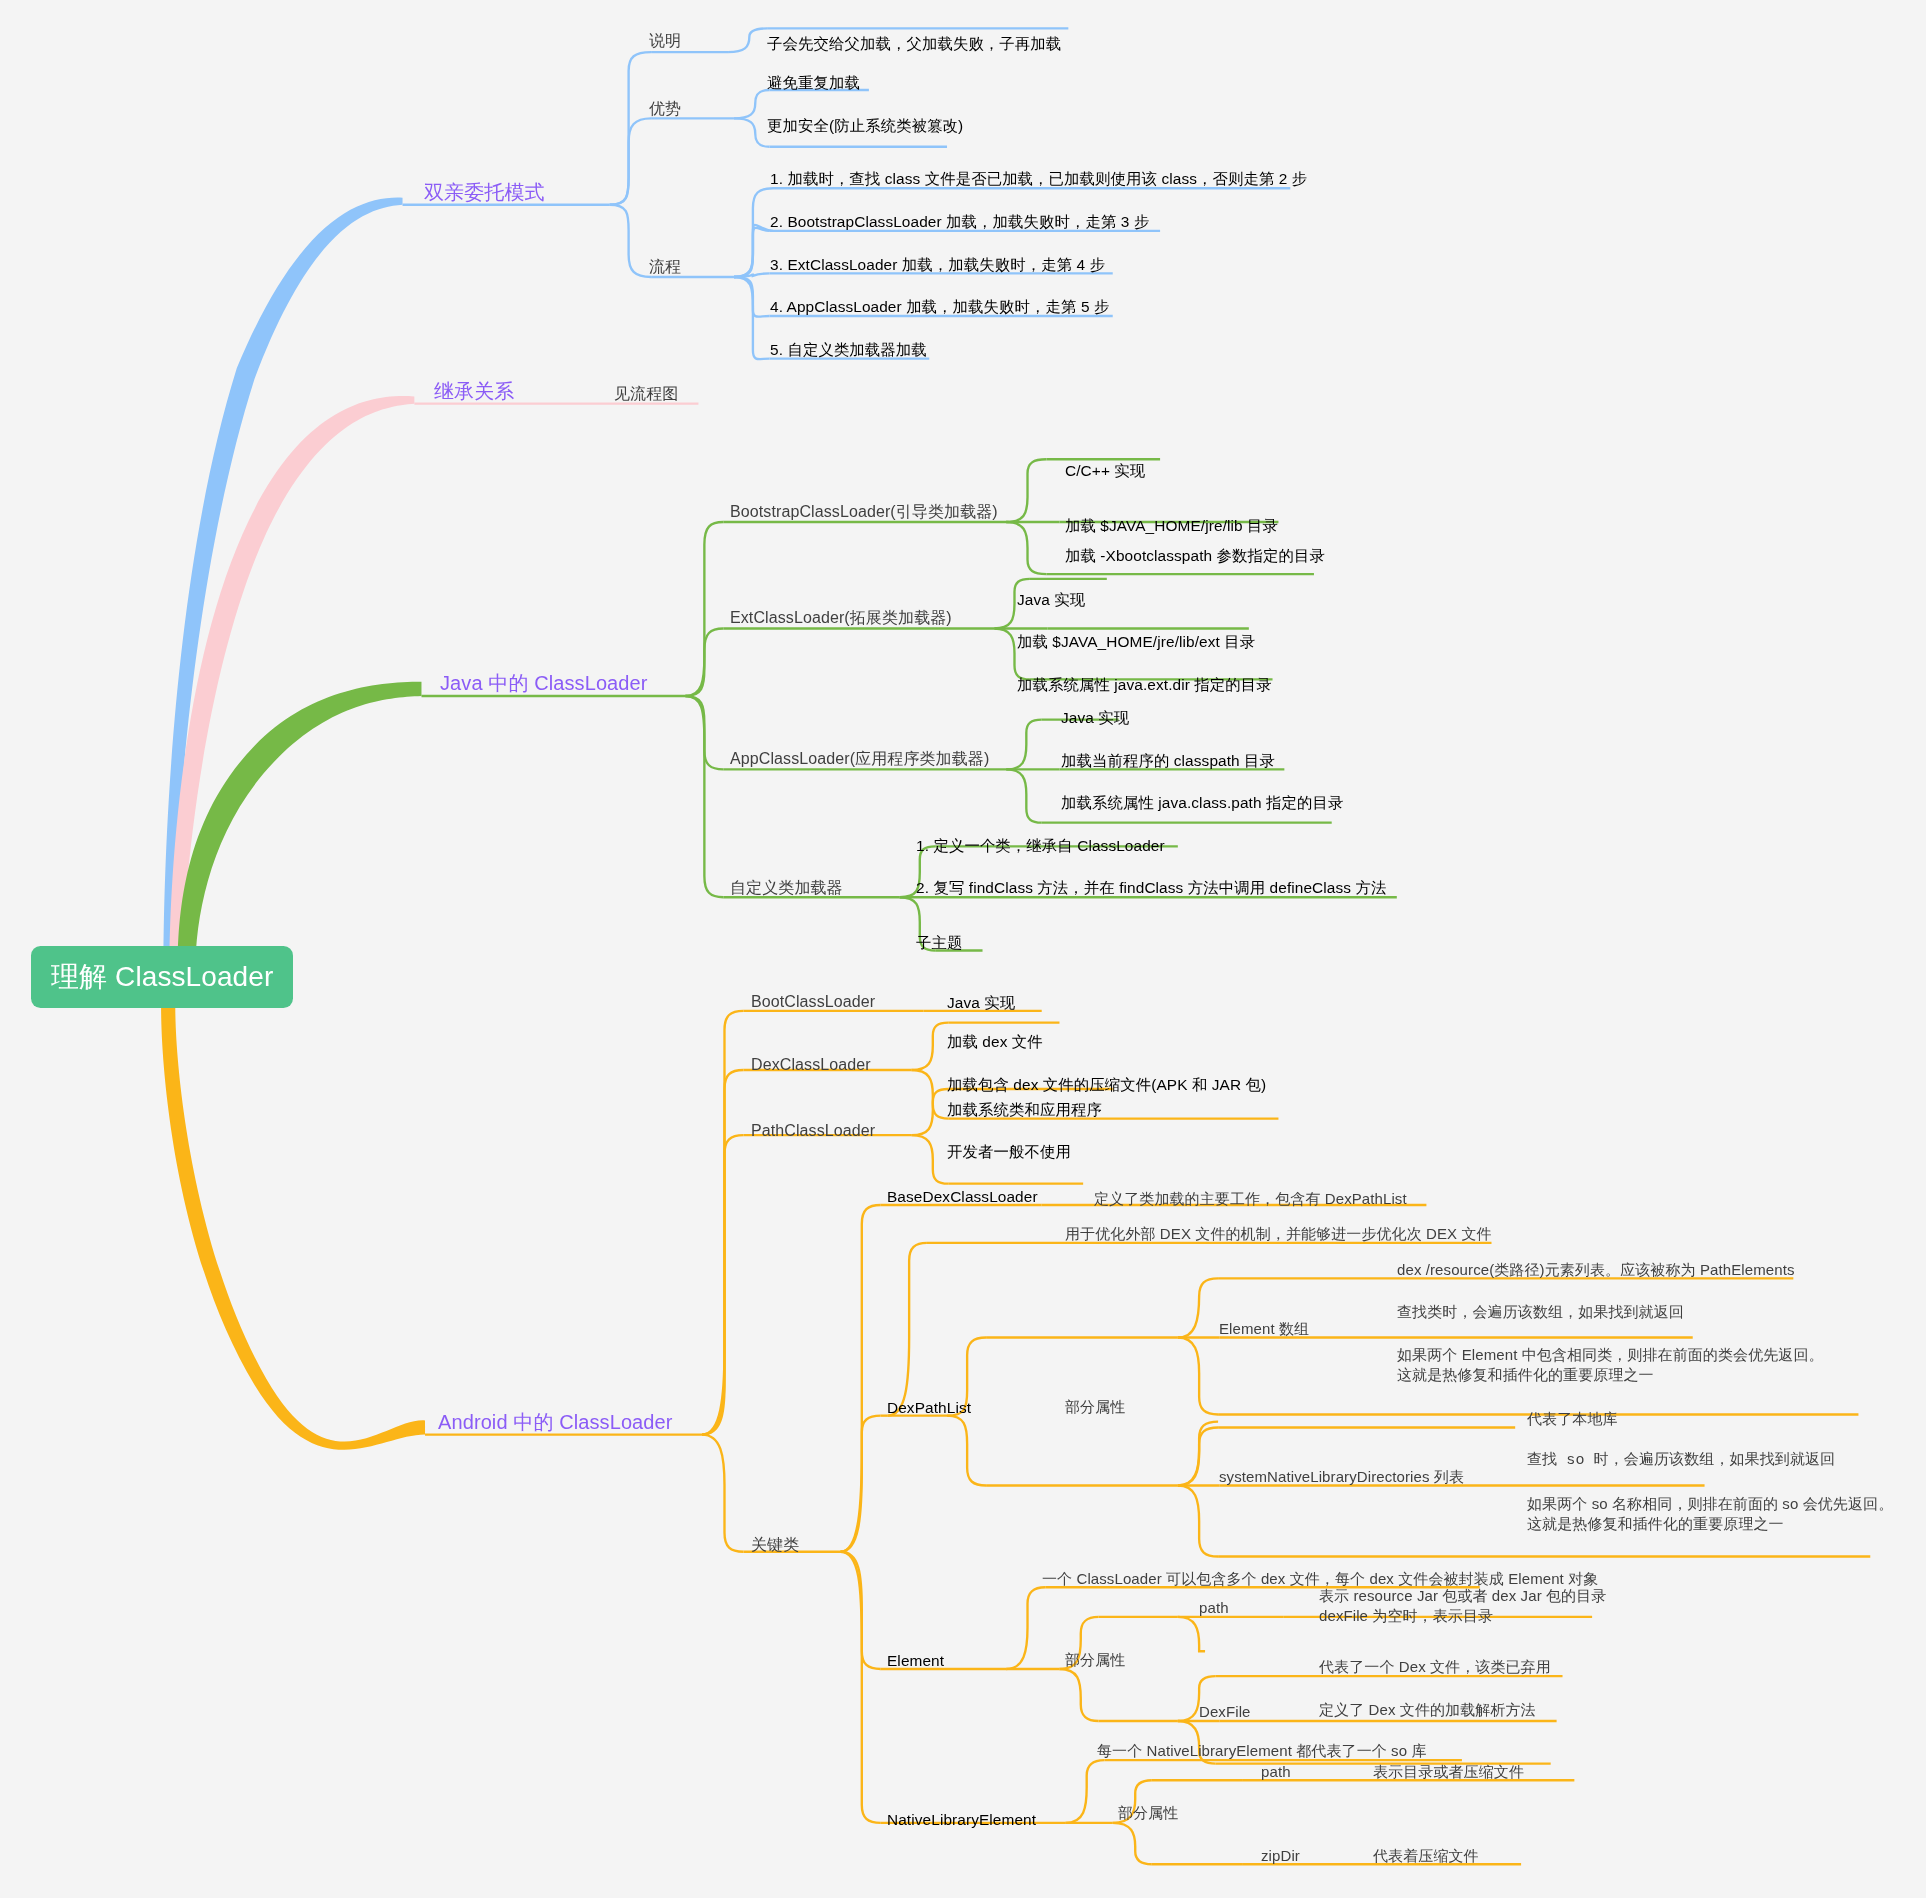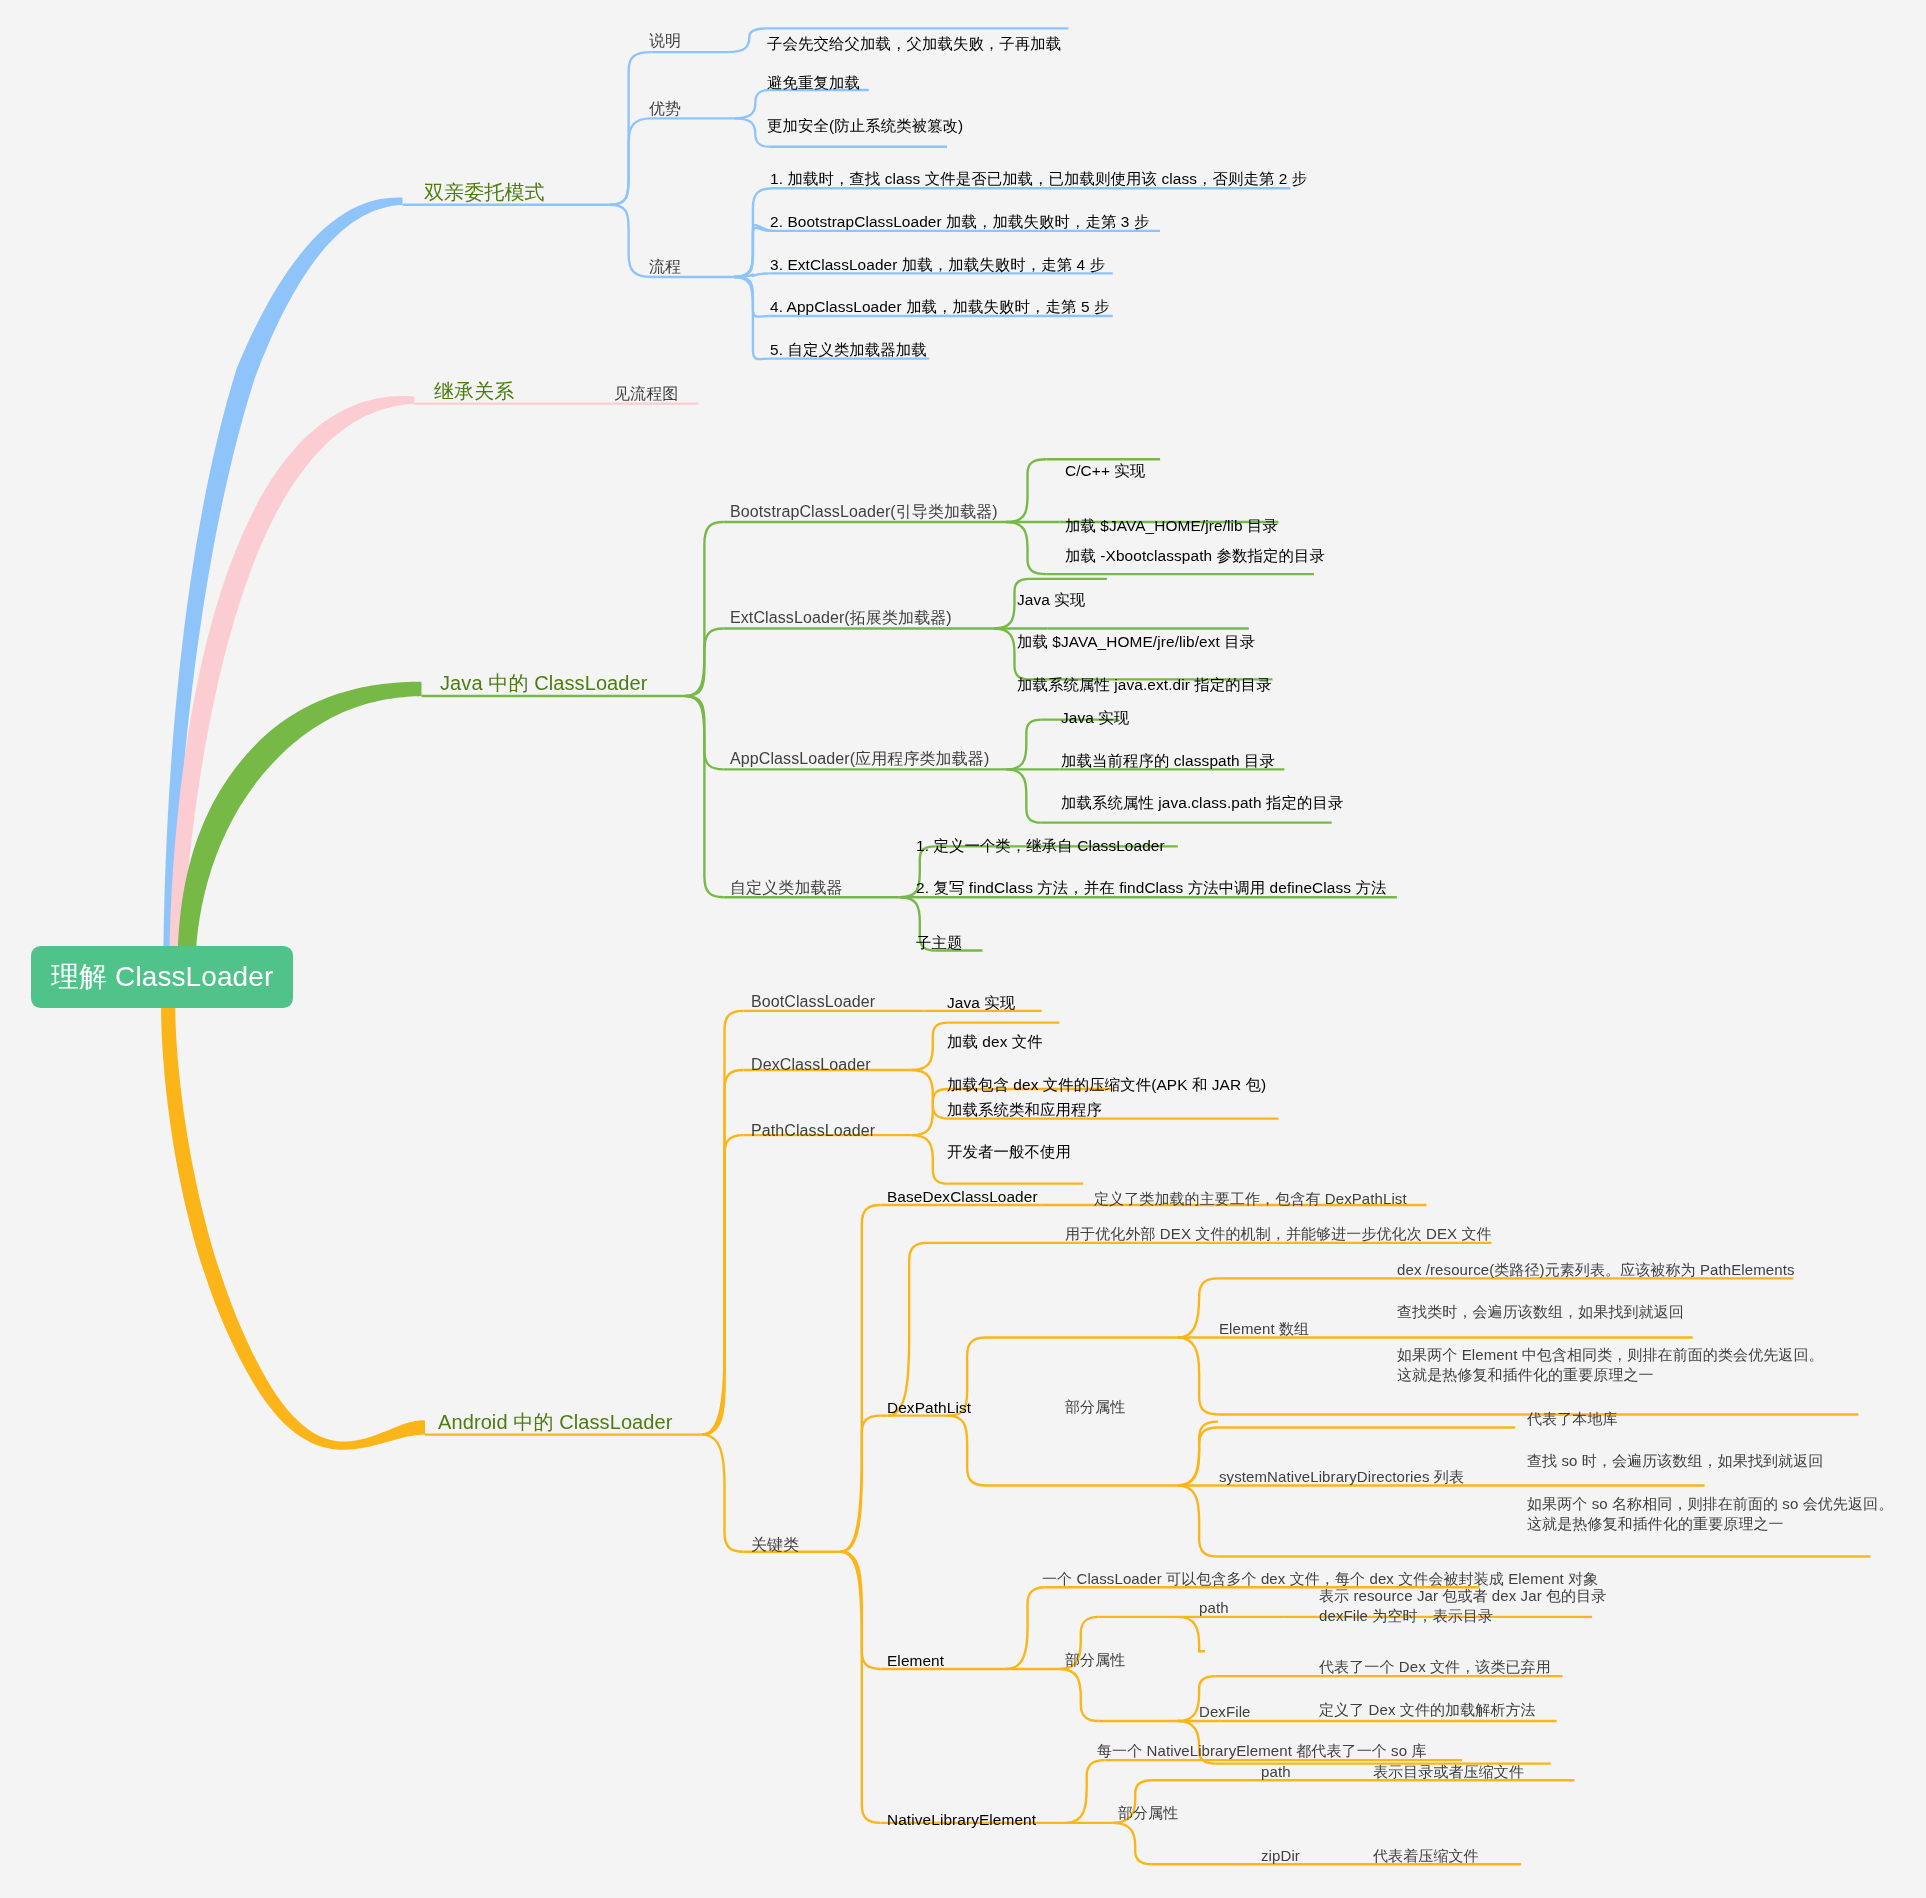--- a/index.html
+++ b/index.html
@@ -21,21 +21,21 @@
   }
   .root{
     background:#4FC38A;
     color:#ffffff;
     border-radius:9.5px;
     padding:13px 20px;
     font-size:28px;
     font-weight:400;
     box-shadow:0 0 0 0 rgba(0,0,0,0);
   }
-  .lvl1{font-size:20px;color:#4d7c0f;}
+  .lvl1{font-size:20px;color:#8b5cf6;}
   .lvl2{font-size:16px;color:#3f3f3f;}
   .lvl3{font-size:15.4px;color:#000000;}
   .lvl4{font-size:15px;color:#3f3f3f;}
   .two-line{line-height:1.33;}
 </style>
 </head>
 <body>
 
 <div id="map">
 
@@ -280,21 +280,21 @@
   <div class="node lvl4" style="left:1065px;top:1397px;">部分属性</div>
 
   <div class="node lvl4" style="left:1219px;top:1319px;">Element 数组</div>
   <div class="node lvl4" style="left:1397px;top:1260px;">dex /resource(类路径)元素列表。应该被称为 PathElements</div>
   <div class="node lvl4" style="left:1397px;top:1302px;">查找类时，会遍历该数组，如果找到就返回</div>
   <div class="node lvl4 two-line" style="left:1397px;top:1345px;">如果两个 Element 中包含相同类，则排在前面的类会优先返回。
 这就是热修复和插件化的重要原理之一</div>
 
   <div class="node lvl4" style="left:1219px;top:1467px;">systemNativeLibraryDirectories 列表</div>
   <div class="node lvl4" style="left:1527px;top:1409px;">代表了本地库</div>
-  <div class="node lvl4" style="left:1527px;top:1451px;">查找 so 时，会遍历该数组，如果找到就返回</div>
+  <div class="node lvl4" style="left:1527px;top:1451px;font-family:Liberation Mono, monospace;">查找 so 时，会遍历该数组，如果找到就返回</div>
   <div class="node lvl4 two-line" style="left:1527px;top:1494px;">如果两个 so 名称相同，则排在前面的 so 会优先返回。
 这就是热修复和插件化的重要原理之一</div>
 
   <div class="node lvl3" style="left:887px;top:1651px;">Element</div>
   <div class="node lvl4" style="left:1042px;top:1569px;">一个 ClassLoader 可以包含多个 dex 文件，每个 dex 文件会被封装成 Element 对象</div>
   <div class="node lvl4" style="left:1065px;top:1650px;">部分属性</div>
   <div class="node lvl4" style="left:1199px;top:1598px;">path</div>
   <div class="node lvl4 two-line" style="left:1319px;top:1586px;">表示 resource Jar 包或者 dex Jar 包的目录
 dexFile 为空时，表示目录</div>
   <div class="node lvl4" style="left:1199px;top:1702px;">DexFile</div>

